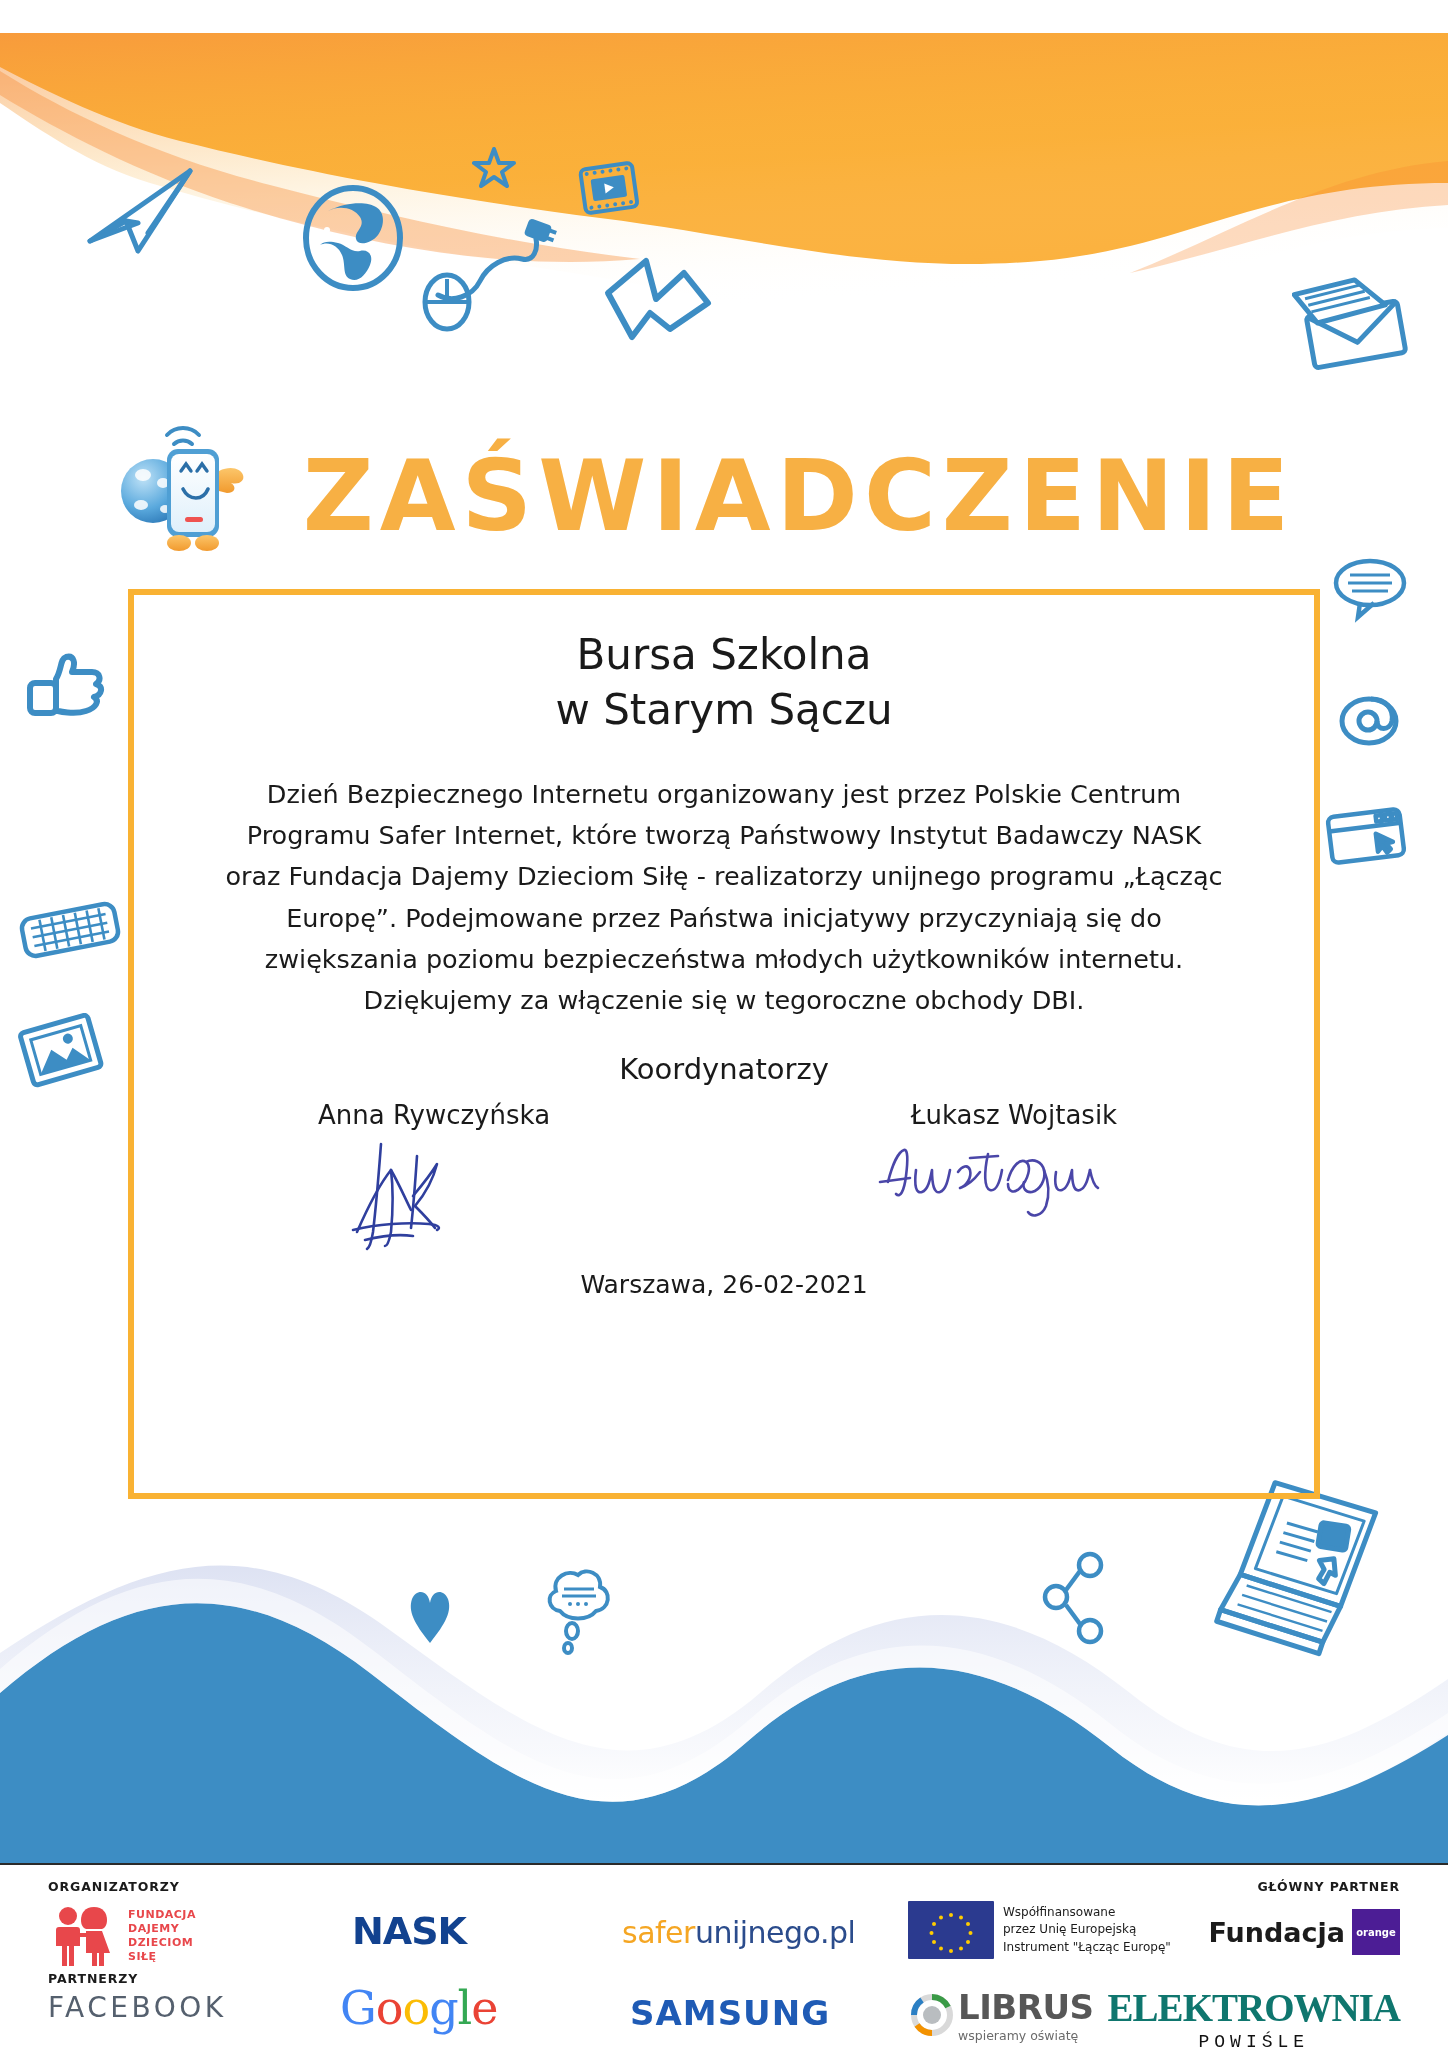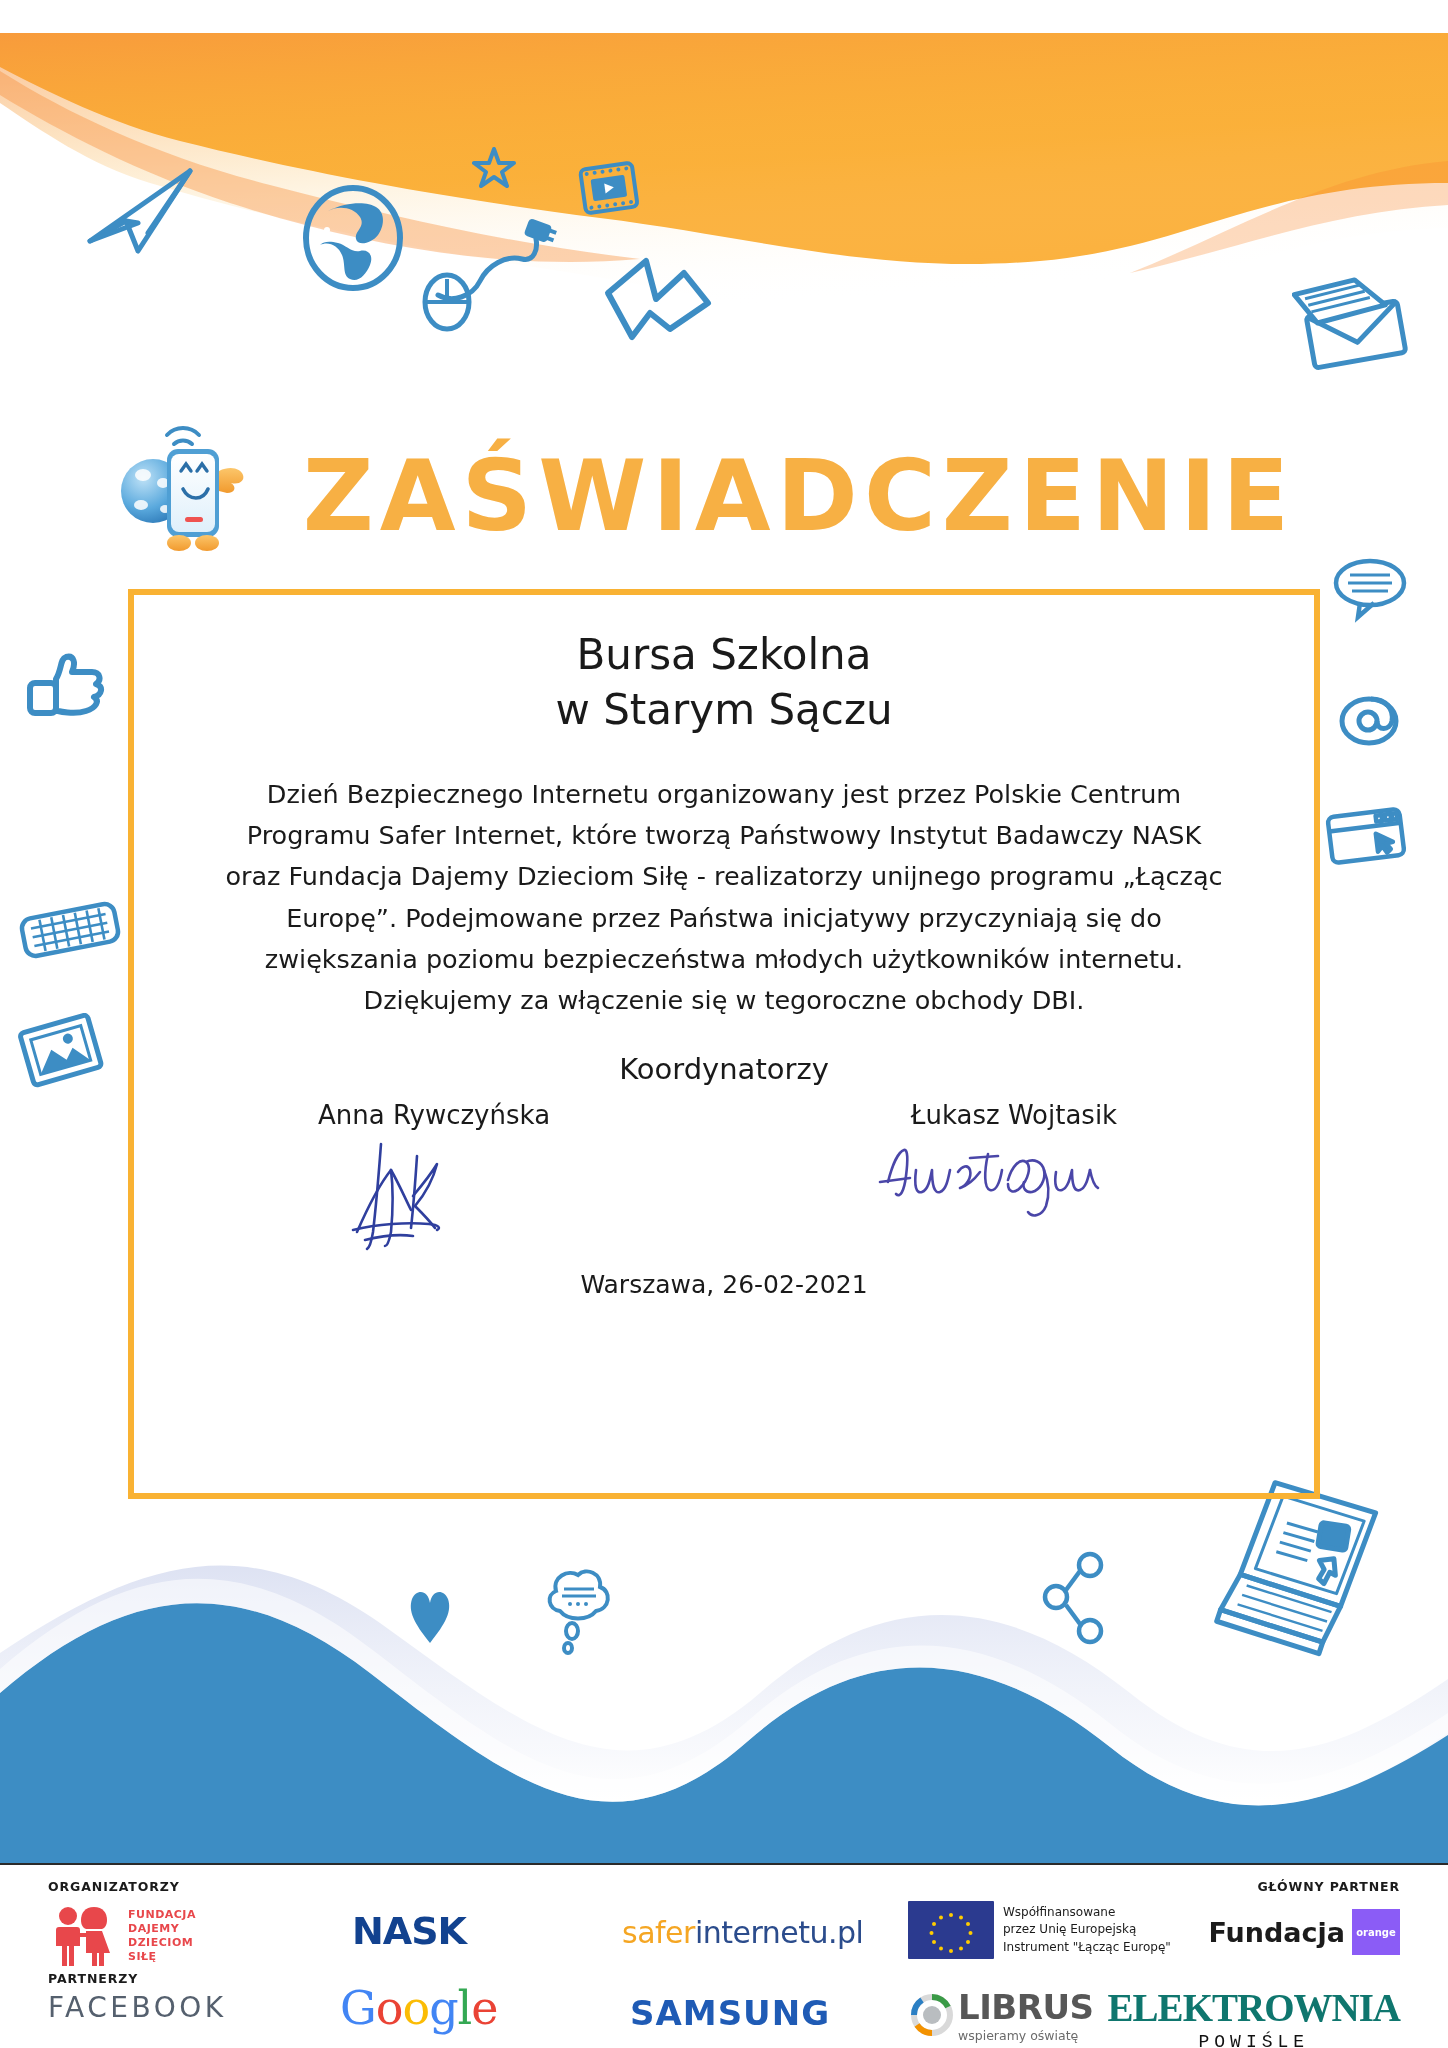--- a/index.html
+++ b/index.html
@@ -114,21 +114,21 @@
     font-family:"DejaVu Sans", sans-serif;}
   .si-safer{color:#f5a623;}
   .si-rest{color:#2b4c8c;}
   .eu{left:908px;top:38px;}
   .eu-flag{width:86px;height:58px;background:#2b3a8f;position:relative;border-radius:1px;}
   .eu-text{
     font-family:"DejaVu Sans", sans-serif;font-size:12px;line-height:1.42;
     color:#1b1b1b;margin-left:9px;white-space:nowrap;}
   .orange{right:48px;top:46px;}
   .orange-word{font-family:"DejaVu Sans", sans-serif;font-weight:700;font-size:27px;color:#1b1b1b;}
-  .orange-box{width:48px;height:46px;background:#8b5cf6;margin-left:7px;
+  .orange-box{width:48px;height:46px;background:#4c1d95;margin-left:7px;
     display:flex;align-items:center;justify-content:center;}
   .orange-box span{font-family:"DejaVu Sans", sans-serif;font-size:10px;color:#fff;font-weight:700;}
 
   
   .facebook{left:48px;top:128px;
     font-family:"DejaVu Sans", sans-serif;font-size:28px;letter-spacing:3.5px;color:#55606e;}
   .google{left:340px;top:118px;font-family:"DejaVu Serif", serif;font-size:46px;letter-spacing:-1px;}
   .g1{color:#4285F4;}.g2{color:#EA4335;}.g3{color:#FBBC05;}.g4{color:#4285F4;}.g5{color:#34A853;}.g6{color:#EA4335;}
   .samsung{left:630px;top:130px;
     font-family:"DejaVu Sans", sans-serif;font-weight:700;font-size:34px;color:#1f5bb5;letter-spacing:1px;}
@@ -488,21 +488,21 @@
         <div>DAJEMY</div>
         <div>DZIECIOM</div>
         <div>SIŁĘ</div>
       </div>
     </div>
 
     <div class="logo nask">NASK</div>
 
     <div class="logo saferinternet">
       <span class="si-safer">safer</span>
-        <span class="si-rest">internetu.pl</span>
+        <span class="si-rest">unijnego.pl</span>
     </div>
 
     <div class="logo eu">
       <div class="eu-flag">
         <svg width="86" height="58" viewBox="0 0 86 58">
           <g fill="#ffcc00">
             <circle cx="43" cy="14" r="2"></circle>
               <circle cx="53" cy="16.5" r="2"></circle>
               <circle cx="60" cy="23" r="2"></circle>
             <circle cx="62.5" cy="32" r="2"></circle>

